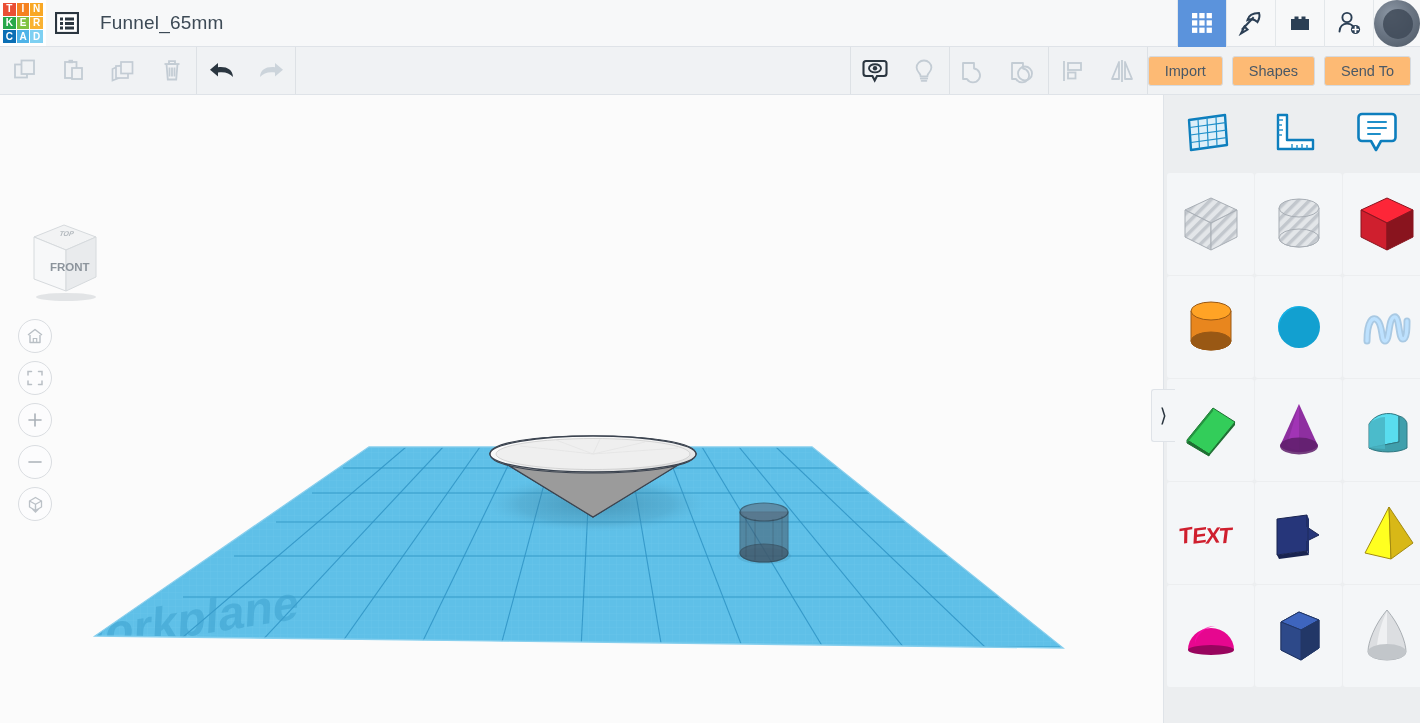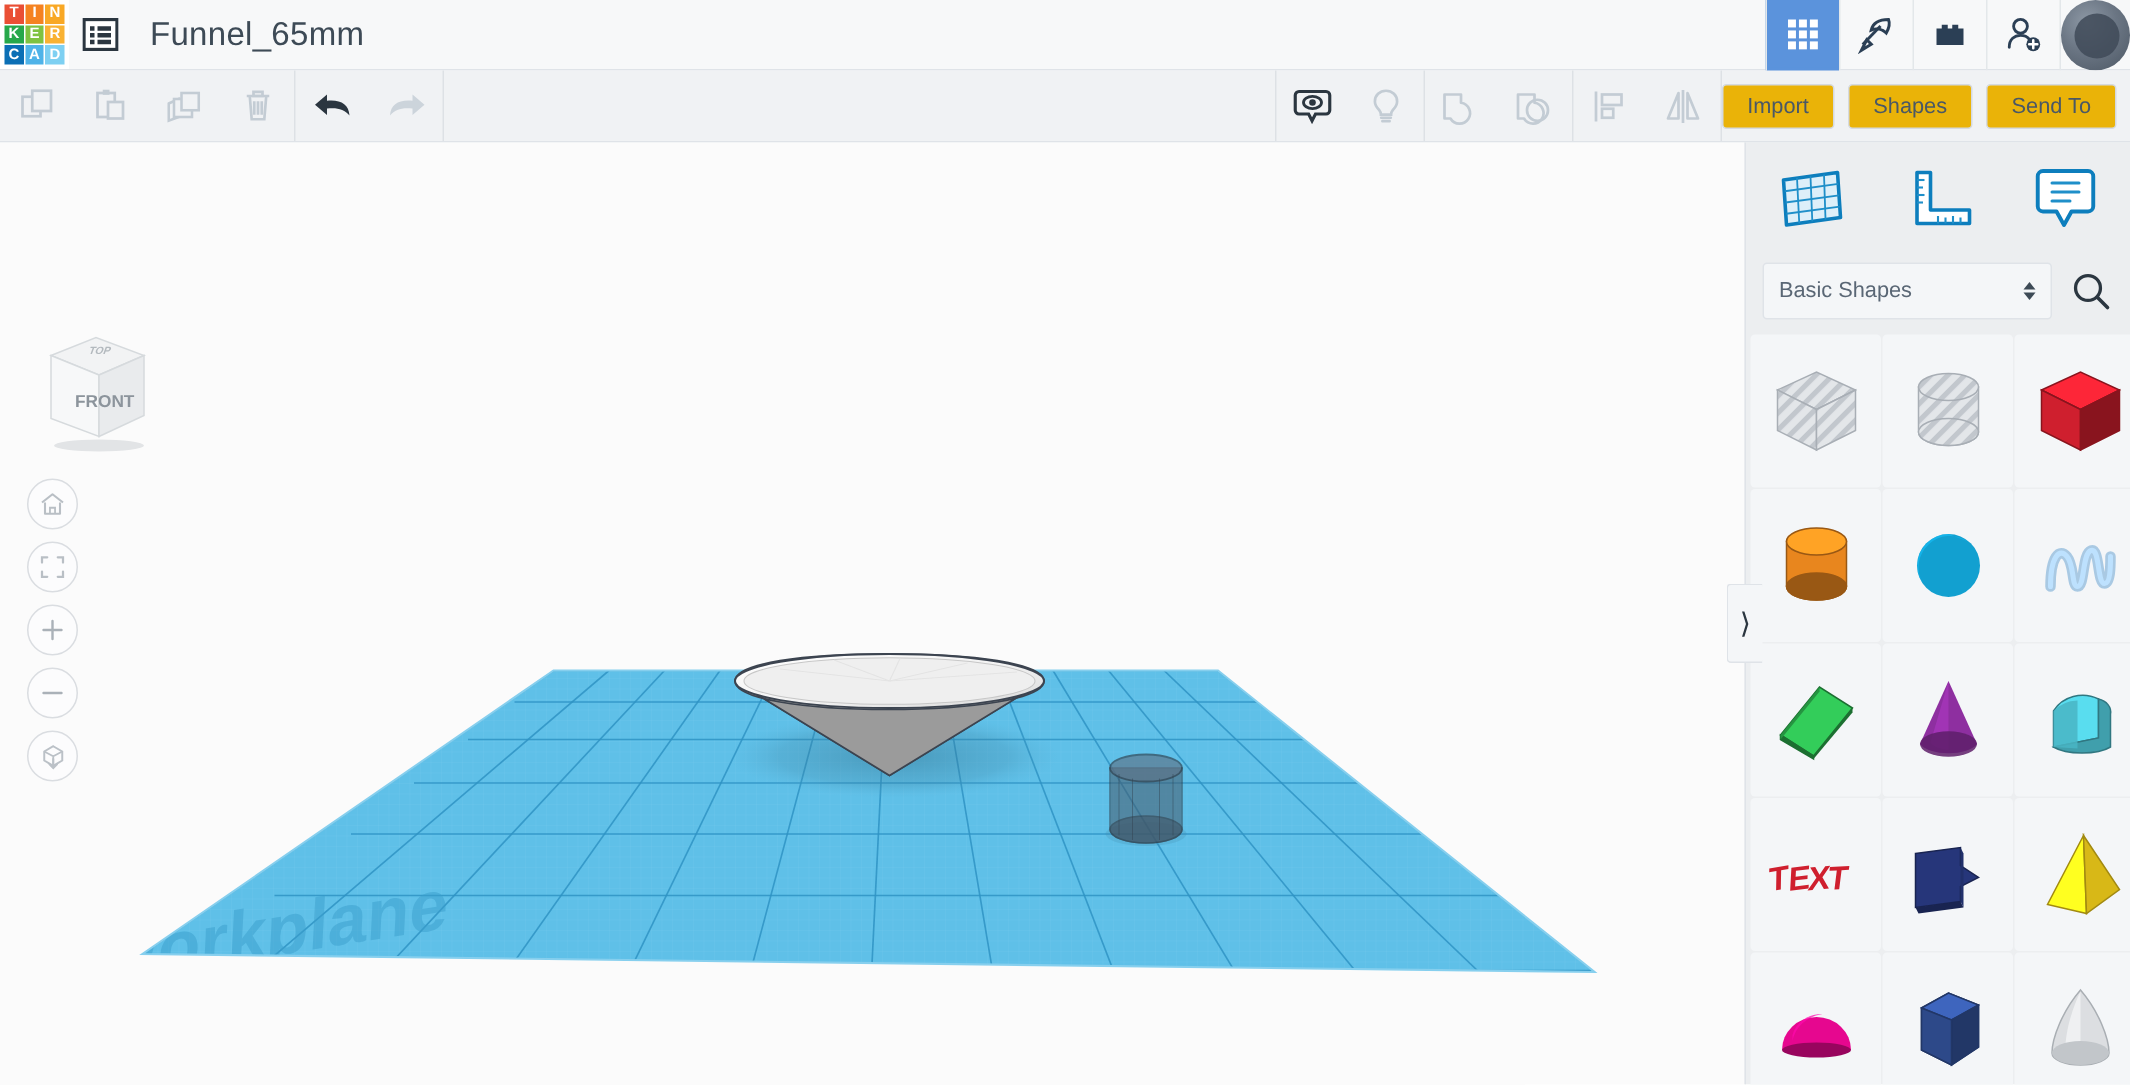--- a/index.html
+++ b/index.html
@@ -24,21 +24,21 @@
   .logo span {
     display: flex; align-items: center; justify-content: center;
     color: #fff; font-size: 10px; font-weight: bold;
     font-family: "Liberation Sans", sans-serif; line-height: 1;
   }
   .menu-icon-wrap {
     width: 42px; height: 47px; display: flex; align-items: center; justify-content: center;
     cursor: pointer;
   }
   .doc-title {
-    font-size: 22px; color: #3d4a56; margin-left: 12px; letter-spacing: .2px;
+    font-size: 19px; color: #3d4a56; margin-left: 12px; letter-spacing: .2px;
   }
   .topbar-right { margin-left: auto; display: flex; align-items: stretch; height: 47px; }
   .tb-btn {
     width: 49px; height: 47px; display: flex; align-items: center; justify-content: center;
     border-left: 1px solid #e3e7ea; cursor: pointer; position: relative; background: transparent;
   }
   .tb-btn.active { background: #5b93dc; }
   .tb-btn.active::after {
     content: ""; position: absolute; left: 0; right: 0; bottom: -1px; height: 3px; background: #5b93dc;
   }
@@ -61,21 +61,21 @@
   }
   .t2-group { display: flex; align-items: stretch; }
   .t2-btn {
     width: 49px; display: flex; align-items: center; justify-content: center;
     cursor: pointer;
   }
   .t2-sep { width: 1px; background: #dde1e5; margin: 0; }
   .t2-spacer { flex: 1; }
   .txt-btn {
     height: 30px; margin: auto 0; padding: 0 16px; align-self: center;
-    border: 1px solid #d5dae0; border-radius: 3px; background: #eab308;
+    border: 1px solid #d5dae0; border-radius: 3px; background: #fdba74;
     color: #4a5866; font-size: 14.5px; display: flex; align-items: center;
     cursor: pointer; margin-right: 9px;
   }
   .txt-btn:first-of-type { margin-left: 10px; }
 
   
   .viewport {
     position: absolute; left: 0; top: 95px; width: 1163px; height: 628px;
     background: #fbfbfb; overflow: hidden;
   }
@@ -491,35 +491,20 @@
           <path d="M9 5 h30 a3.5 3.5 0 0 1 3.5 3.5 v20 a3.5 3.5 0 0 1 -3.5 3.5 h-11 l-5 9 l-5 -9 H9 a3.5 3.5 0 0 1 -3.5 -3.5 v-20 A3.5 3.5 0 0 1 9 5 Z" fill="#fff" stroke="#0d7ebd" stroke-width="2.6" stroke-linejoin="round"></path>
           <g stroke="#1f8fc9" stroke-width="2" stroke-linecap="round">
             <line x1="15" y1="13" x2="33" y2="13"></line>
             <line x1="15" y1="19" x2="33" y2="19"></line>
             <line x1="15" y1="25" x2="27" y2="25"></line>
           </g>
         </svg>
       </div>
     </div>
 
-    <div class="rp-searchrow">
-      <div class="rp-select">
-        <span>Basic Shapes</span>
-        <span class="updown">
-          <span class="ud-up"></span>
-            <span class="ud-dn"></span>
-        </span>
-      </div>
-      <div class="search-btn">
-        <svg width="28" height="28" viewBox="0 0 28 28">
-          <circle cx="12" cy="12" r="8.3" fill="none" stroke="#2b3640" stroke-width="2.2"></circle>
-          <line x1="18.2" y1="18.2" x2="25" y2="25" stroke="#2b3640" stroke-width="2.4" stroke-linecap="round"></line>
-        </svg>
-      </div>
-    </div>
 
     <div class="shapegrid" id="shape-grid">
         <div class="shape-cell" title="Box Hole">
           <svg width="72" height="72" viewBox="0 0 72 72">
             <defs>
               <pattern id="stp0" width="8" height="8" patternUnits="userSpaceOnUse" patternTransform="rotate(45)">
                 <rect width="8" height="8" fill="#e3e6e9"></rect>
                 <rect width="3.4" height="8" fill="#c2c7cd"></rect>
               </pattern>
             </defs>

